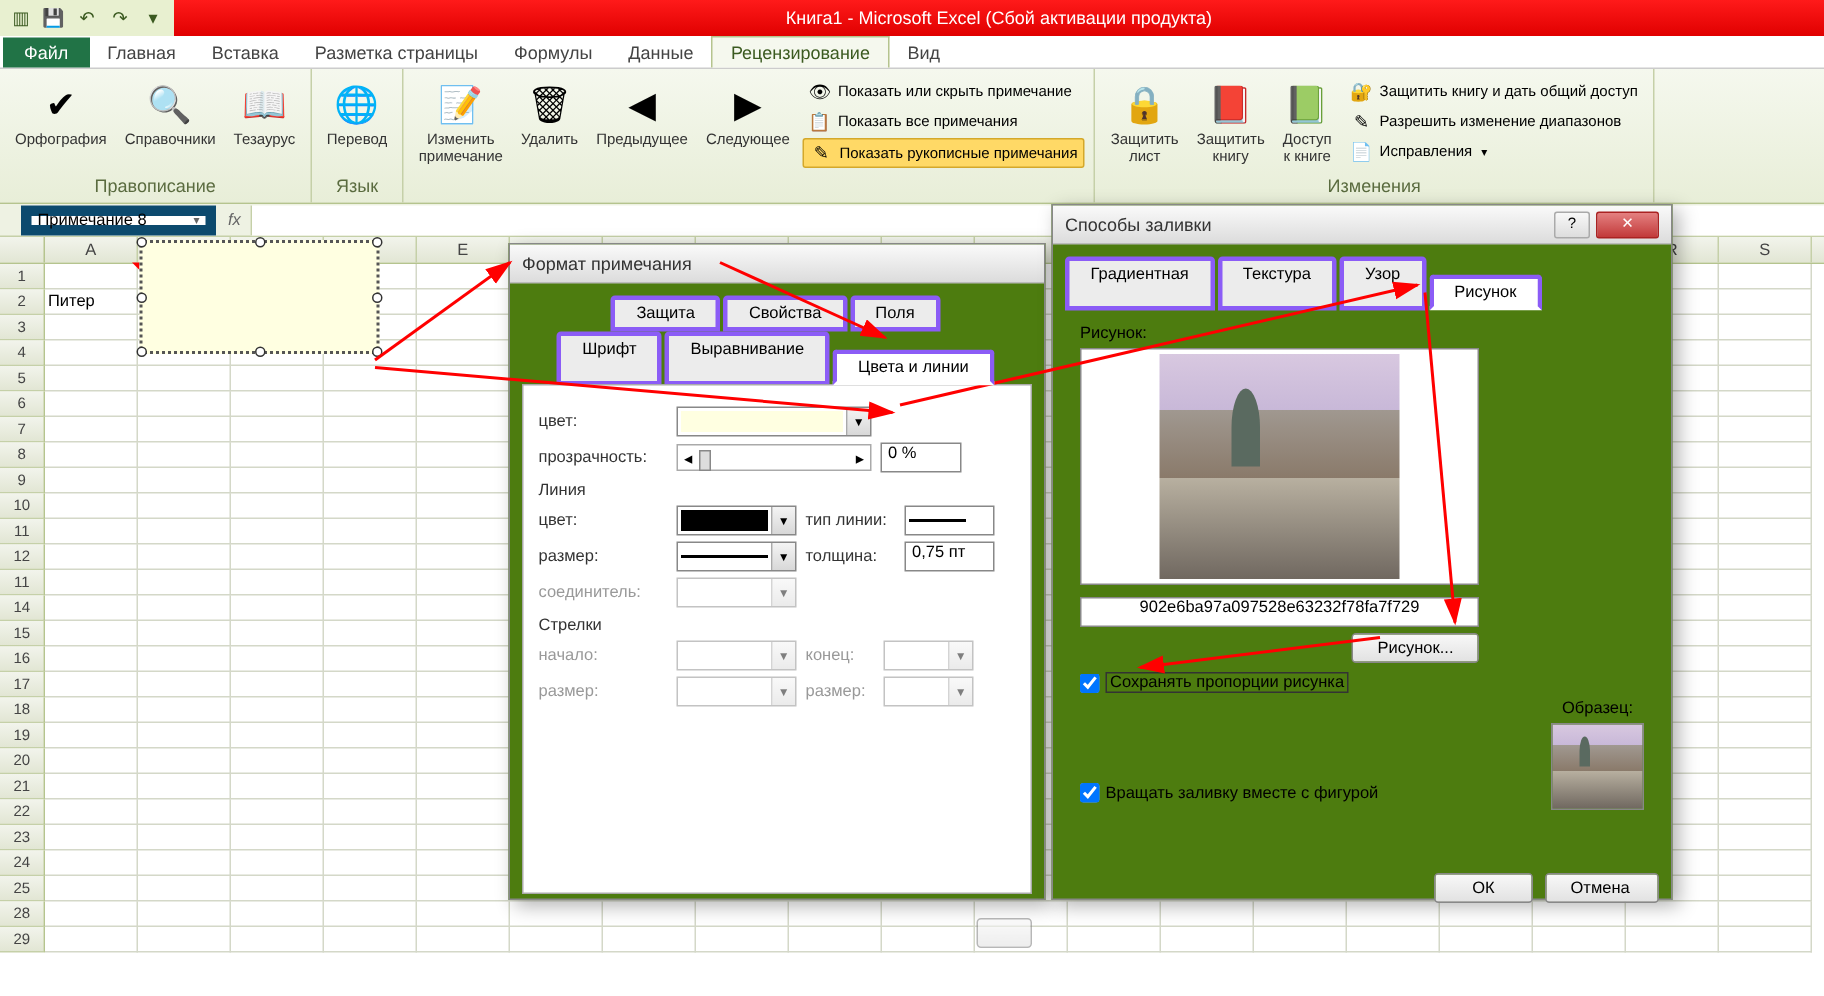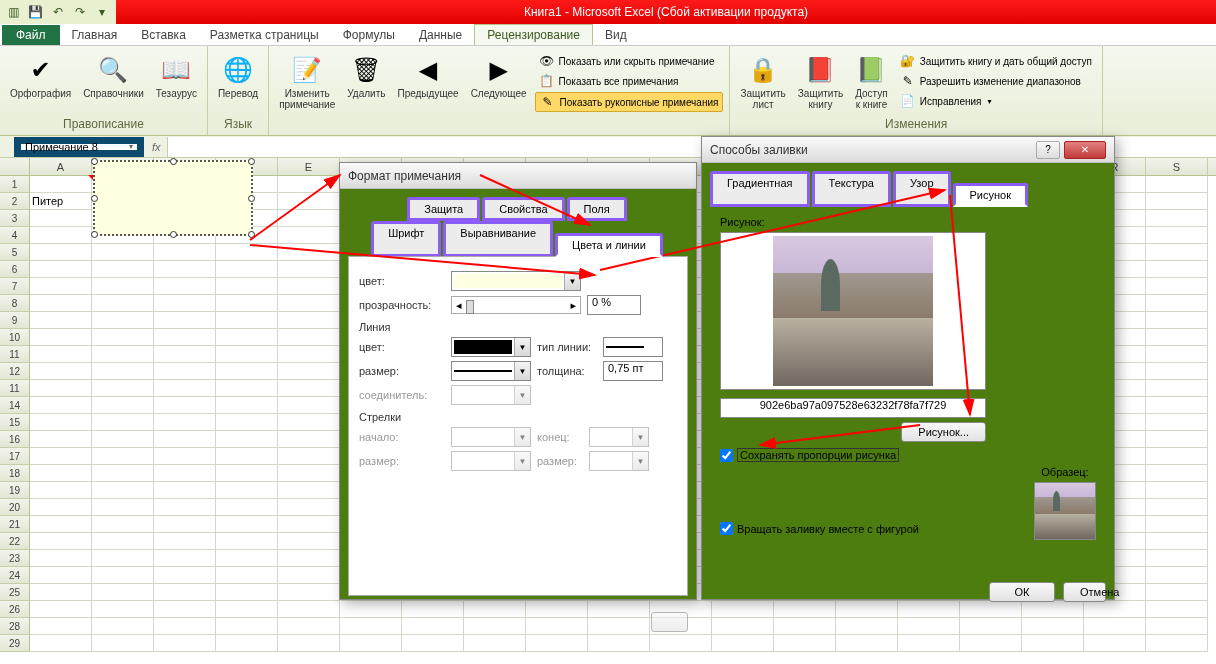--- a/index.html
+++ b/index.html
@@ -787,42 +787,20 @@
         <div class="cell"></div>
         <div class="cell"></div>
         <div class="cell"></div>
         <div class="cell"></div>
         <div class="cell"></div>
         <div class="cell"></div>
         <div class="cell"></div>
         <div class="cell"></div>
       </div>
       <div class="row">
-        <div class="row-h">26</div>
-        <div class="cell"></div>
-        <div class="cell"></div>
-        <div class="cell"></div>
-        <div class="cell"></div>
-        <div class="cell"></div>
-        <div class="cell"></div>
-        <div class="cell"></div>
-        <div class="cell"></div>
-        <div class="cell"></div>
-        <div class="cell"></div>
-        <div class="cell"></div>
-        <div class="cell"></div>
-        <div class="cell"></div>
-        <div class="cell"></div>
-        <div class="cell"></div>
-        <div class="cell"></div>
-        <div class="cell"></div>
-        <div class="cell"></div>
-        <div class="cell"></div>
-      </div>
-      <div class="row">
         <div class="row-h">28</div>
         <div class="cell"></div>
         <div class="cell"></div>
         <div class="cell"></div>
         <div class="cell"></div>
         <div class="cell"></div>
         <div class="cell"></div>
         <div class="cell"></div>
         <div class="cell"></div>
         <div class="cell"></div>
@@ -994,21 +972,21 @@
         <div class="city-img" style="width:62px;height:58px;border:1px solid #888;margin-top:4px"></div>
       </div>
       <div class="chk-row" style="margin-top:60px">
         <input type="checkbox" checked="" style="">
         <span>Вращать заливку вместе с фигурой</span>
       </div>
     </div>
   </div>
   <div class="dlg-footer">
     <div class="dlg-btn" style="width:66px;text-align:center">ОК</div>
-    <div class="dlg-btn" style="width:43px;text-align:left">Отмена</div>
+    <div class="dlg-btn" style="width:76px;text-align:left">Отмена</div>
   </div>
 </div>
 
 <svg class="arrow-svg" width="1216" height="664">
   <defs>
       <marker id="ah" markerWidth="10" markerHeight="10" refX="8" refY="3" orient="auto">
         <path d="M0,0 L0,6 L9,3 z" fill="red"></path>
       </marker>
     </defs>
   <line x1="250" y1="240" x2="340" y2="175" stroke="red" stroke-width="2" marker-end="url(#ah)"></line>

